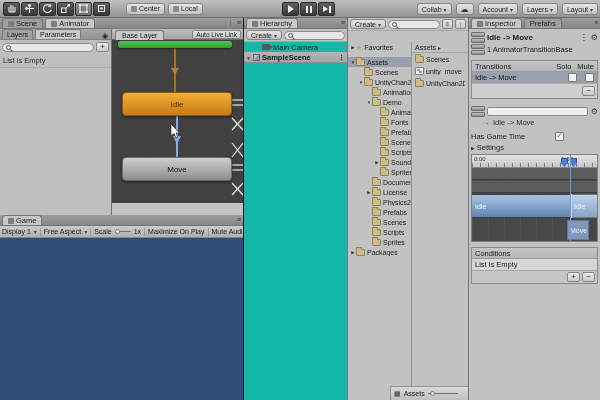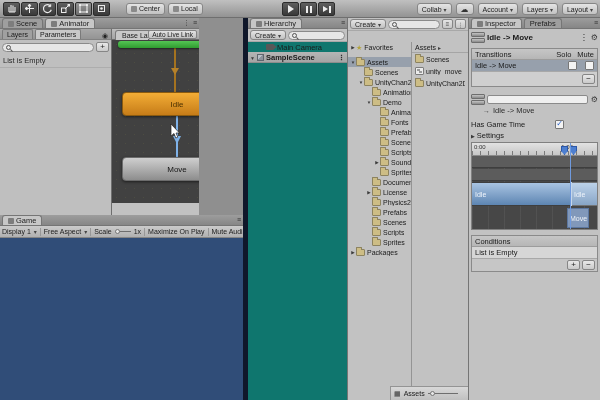--- a/index.html
+++ b/index.html
@@ -40,21 +40,21 @@
 .search{background:#e6e6e6;border:1px solid #8a8a8a;border-radius:5px;height:9px;display:flex;align-items:center;padding:0 3px;gap:2px;flex:1;min-width:0}
 .mag{width:5px;height:5px;border:1px solid #555;border-radius:50%;position:relative;flex:none}
 .mag::after{content:"";position:absolute;width:3px;height:1px;background:#555;transform:rotate(45deg);left:3px;top:4px}
 .search input{border:none;background:transparent;width:100%;font-size:7px;outline:none;padding:0;height:8px;font-family:inherit}
 .mini{background:linear-gradient(#e8e8e8,#cacaca);border:1px solid #868686;border-radius:2px;font-size:8px;line-height:8px;height:10px;min-width:13px;text-align:center;padding:0 1px;color:#222}
 .cb{width:9px;height:9px;background:#f3f3f3;border:1px solid #777;border-radius:1px;display:flex;align-items:center;justify-content:center;flex:none}
 .cb.checked::after{content:"✓";font-size:8px;color:#2a62c8;line-height:1}
 .gear::after{content:"⚙";font-size:8px;color:#3c3c3c}
 
 
-#animator-panel{position:absolute;left:0;top:18px;width:199px;height:197px;background:#c2c2c2}
+#animator-panel{position:absolute;left:0;top:18px;width:243px;height:197px;background:#c2c2c2}
 #anim-body{position:absolute;left:0;top:11px;right:0;bottom:0}
 #anim-side{position:absolute;left:0;top:0;width:112px;bottom:0;background:#bfbfbf;border-right:1px solid #6e6e6e}
 #anim-side-tabs{height:11px;background:linear-gradient(#a8a8a8,#949494);border-bottom:1px solid #828282;display:flex;align-items:flex-end;position:relative}
 .minitab{height:10px;padding:0 4px;font-size:7px;background:#a0a0a0;border:1px solid #7a7a7a;border-bottom:none;border-radius:2px 2px 0 0;margin-left:2px;display:flex;align-items:center}
 .minitab.active{background:#c9c9c9}
 .eye-ico{position:absolute;right:3px;top:2px}
 .eye-ico::after{content:"◉";font-size:7px;color:#222}
 #anim-search-row{display:flex;padding:2px;gap:2px;align-items:center}
 #anim-empty{padding:2px 3px;font-size:7.5px;color:#2a2a2a;border-bottom:1px solid #adadad}
 #anim-graph-col{position:absolute;left:112px;top:0;right:0;bottom:0}
@@ -70,21 +70,21 @@
 
 
 #game-panel{position:absolute;left:0;top:215px;width:243px;height:185px;background:#c2c2c2}
 #game-toolbar{height:12px;background:linear-gradient(#cbcbcb,#b0b0b0);border-bottom:1px solid #858585;display:flex;align-items:center;font-size:7px;padding:0 2px;gap:3px;overflow:hidden;white-space:nowrap}
 .vsep{width:1px;height:8px;background:#979797;flex:none}
 #scale-slider{width:16px;height:1px;background:#6e6e6e;position:relative;flex:none}
 #scale-knob{position:absolute;left:0;top:-2px;width:5px;height:5px;border-radius:50%;background:#e6e6e6;border:1px solid #777}
 #game-view{position:absolute;left:0;top:23px;right:0;bottom:0;background:#304d78}
 
 
-#hierarchy-panel{position:absolute;left:243px;top:18px;width:104px;height:382px;background:#0f766e;border-left:5px solid #0f172a}
+#hierarchy-panel{position:absolute;left:243px;top:18px;width:104px;height:382px;background:#14b8a6;border-left:1px solid #0f172a}
 .panel-toolbar{height:13px;display:flex;align-items:center;gap:2px;padding:0 2px;background:#c2c2c2;border-bottom:1px solid #a8a8a8}
 #scene-row{height:11px;background:linear-gradient(#b5b5b5,#a5a5a5);border-bottom:1px solid #8d8d8d;display:flex;align-items:center;gap:2px;padding:0 2px;font-weight:bold;font-size:7.5px;position:relative}
 .fold::before{content:"▼";font-size:5px;color:#3c3c3c}
 .fold.closed::before{content:"▶"}
 .cube-ico{width:7px;height:7px;background:linear-gradient(135deg,#b9c0c8 50%,#8b939c 50%);border:1px solid #5f666e;flex:none}
 .hier-row{height:10px;display:flex;align-items:center;gap:3px;padding-left:18px;font-size:7.5px}
 .cam-ico{width:8px;height:6px;background:#585858;border-radius:1px;position:relative;flex:none}
 .cam-ico::after{content:"";position:absolute;right:-3px;top:1px;border-left:3px solid #585858;border-top:2px solid transparent;border-bottom:2px solid transparent}
 
 
@@ -552,20 +552,24 @@
           <span class="menu-ico"></span>
         </div>
     </div>
     <div id="insp-content">
       <div class="insp-row" id="insp-title-row">
         <span class="tr-icon"></span>
         <span id="insp-title">Idle -&gt; Move</span>
         <span class="dots-ico"></span>
         <span class="gear"></span>
       </div>
+      <div class="insp-row" id="insp-sub-row">
+        <span class="tr-icon"></span>
+        <span id="insp-sub">1 AnimatorTransitionBase</span>
+      </div>
       <div class="box">
         <div class="box-head">
           <span>Transitions</span>
           <span class="sp"></span>
           <span style="margin-right:6px">Solo</span>
           <span>Mute</span>
         </div>
         <div id="trans-row">
           <span>Idle -&gt; Move</span>
           <span class="sp"></span>

